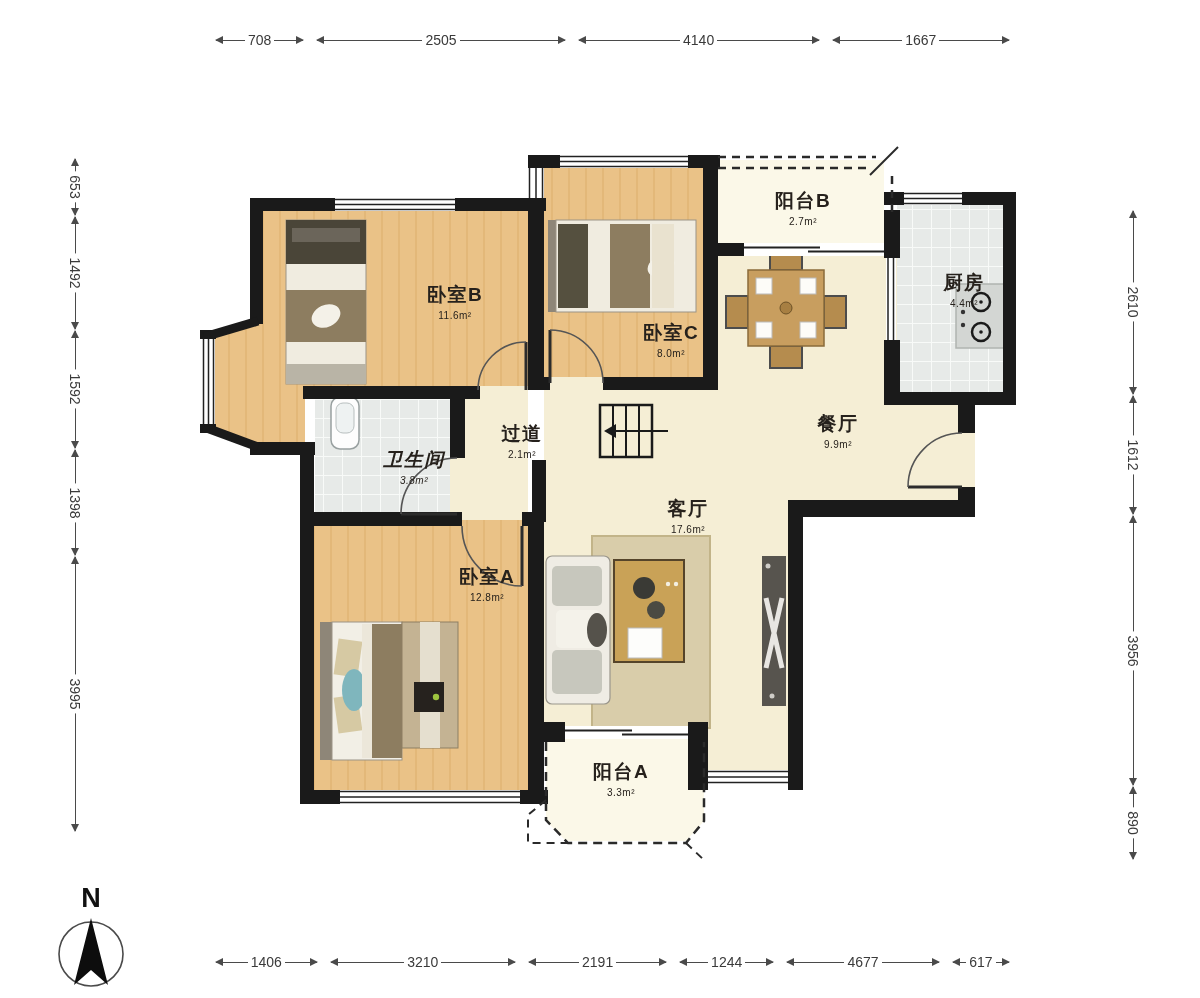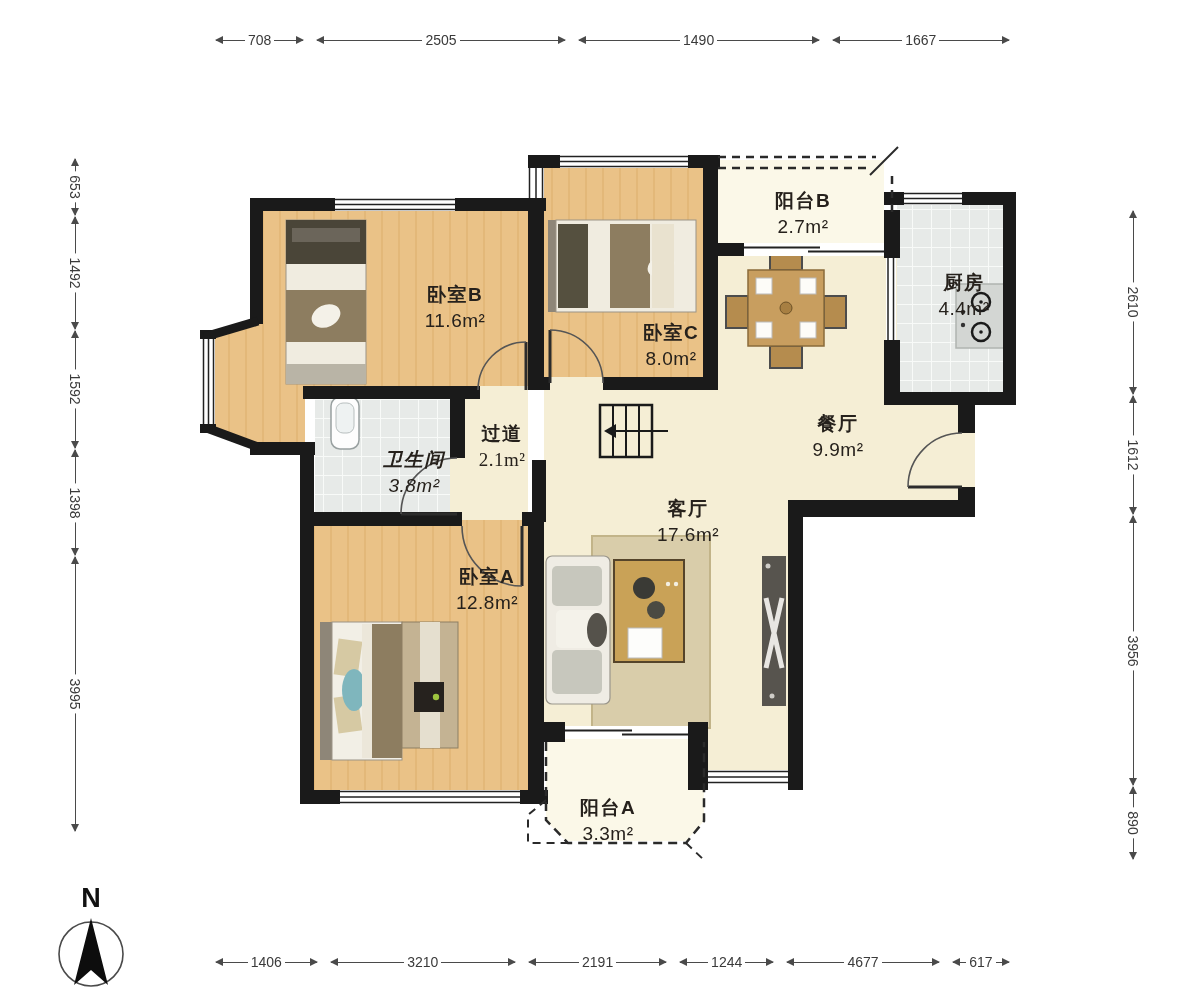--- a/index.html
+++ b/index.html
@@ -2,21 +2,21 @@
 <html><head>
 <meta charset="utf-8">
 <style>
   html,body{margin:0;padding:0;background:#fff;}
   #canvas{position:relative;width:1200px;height:998px;background:#fff;overflow:hidden;
           font-family:"Liberation Sans","DejaVu Sans",sans-serif;color:#2a2522;}
   svg.plan{position:absolute;left:0;top:0;}
   
   .rlabel{position:absolute;transform:translateX(-50%);text-align:center;color:#26211c;z-index:5;white-space:nowrap;}
   .rname{font-size:19px;font-weight:600;letter-spacing:1.5px;}
-  .rarea{font-size:19px;margin-top:2px;letter-spacing:.5px;}
+  .rarea{font-size:10px;margin-top:2px;letter-spacing:.5px;}
   
   .ruler{position:absolute;display:flex;z-index:4;}
   .ruler.h{height:22px;gap:12px;}
   .ruler.v{width:22px;flex-direction:column;}
   .seg{position:relative;display:flex;align-items:center;justify-content:center;min-width:0;min-height:0;}
   .ruler.h .seg::before{content:"";position:absolute;left:1px;right:1px;top:50%;height:1px;background:#4a4a4a;}
   .ruler.v .seg::before{content:"";position:absolute;top:1px;bottom:1px;left:50%;width:1px;background:#4a4a4a;}
   .dlab{position:relative;background:#fff;padding:0 3px;font-size:14px;color:#3a3a3a;z-index:1;white-space:nowrap;}
   .ruler.v .dlab{transform:rotate(90deg);padding:0 4px;}
   .ah{position:absolute;width:0;height:0;}
@@ -290,56 +290,56 @@
   <div class="rarea">2.7m²</div>
 </div>
 <div class="rlabel" style="left:932px;top:270px;margin-left:32px;">
   <div class="rname">厨房</div>
   <div class="rarea">4.4m²</div>
 </div>
 <div class="rlabel" style="left:838px;top:411px;text-align:center;">
   <div class="rname">餐厅</div>
   <div class="rarea">9.9m²</div>
 </div>
-<div class="rlabel" style="left:502px;top:421px;font-family:Liberation Serif, serif;">
+<div class="rlabel" style="left:522px;top:421px;">
   <div class="rname">过道</div>
   <div class="rarea">2.1m²</div>
 </div>
 <div class="rlabel" style="left:414px;top:447px;font-style:italic;">
   <div class="rname">卫生间</div>
   <div class="rarea">3.8m²</div>
 </div>
 <div class="rlabel" style="left:688px;top:496px;">
   <div class="rname">客厅</div>
   <div class="rarea">17.6m²</div>
 </div>
 <div class="rlabel" style="left:487px;top:564px;">
   <div class="rname">卧室A</div>
   <div class="rarea">12.8m²</div>
 </div>
-<div class="rlabel" style="left:608px;top:759px;margin-top:36px;">
+<div class="rlabel" style="left:621px;top:759px;">
   <div class="rname">阳台A</div>
   <div class="rarea">3.3m²</div>
 </div>
 
 <div class="ruler h" style="left:215px;top:29px;width:795px;">
   <div class="seg" style="flex-grow:708">
         <i class="ah a1"></i>
         <i class="ah a2"></i>
         <span class="dlab">708</span>
       </div>
   <div class="seg" style="flex-grow:2505">
         <i class="ah a1"></i>
         <i class="ah a2"></i>
         <span class="dlab">2505</span>
       </div>
   <div class="seg" style="flex-grow:2420">
         <i class="ah a1"></i>
         <i class="ah a2"></i>
-        <span class="dlab">1490</span>
+        <span class="dlab">4140</span>
       </div>
   <div class="seg" style="flex-grow:1667">
         <i class="ah a1"></i>
         <i class="ah a2"></i>
         <span class="dlab">1667</span>
       </div>
 </div>
 
 <div class="ruler h" style="left:215px;top:951px;width:795px;justify-content:flex-end;">
   <div class="seg" style="flex-grow:1406">

